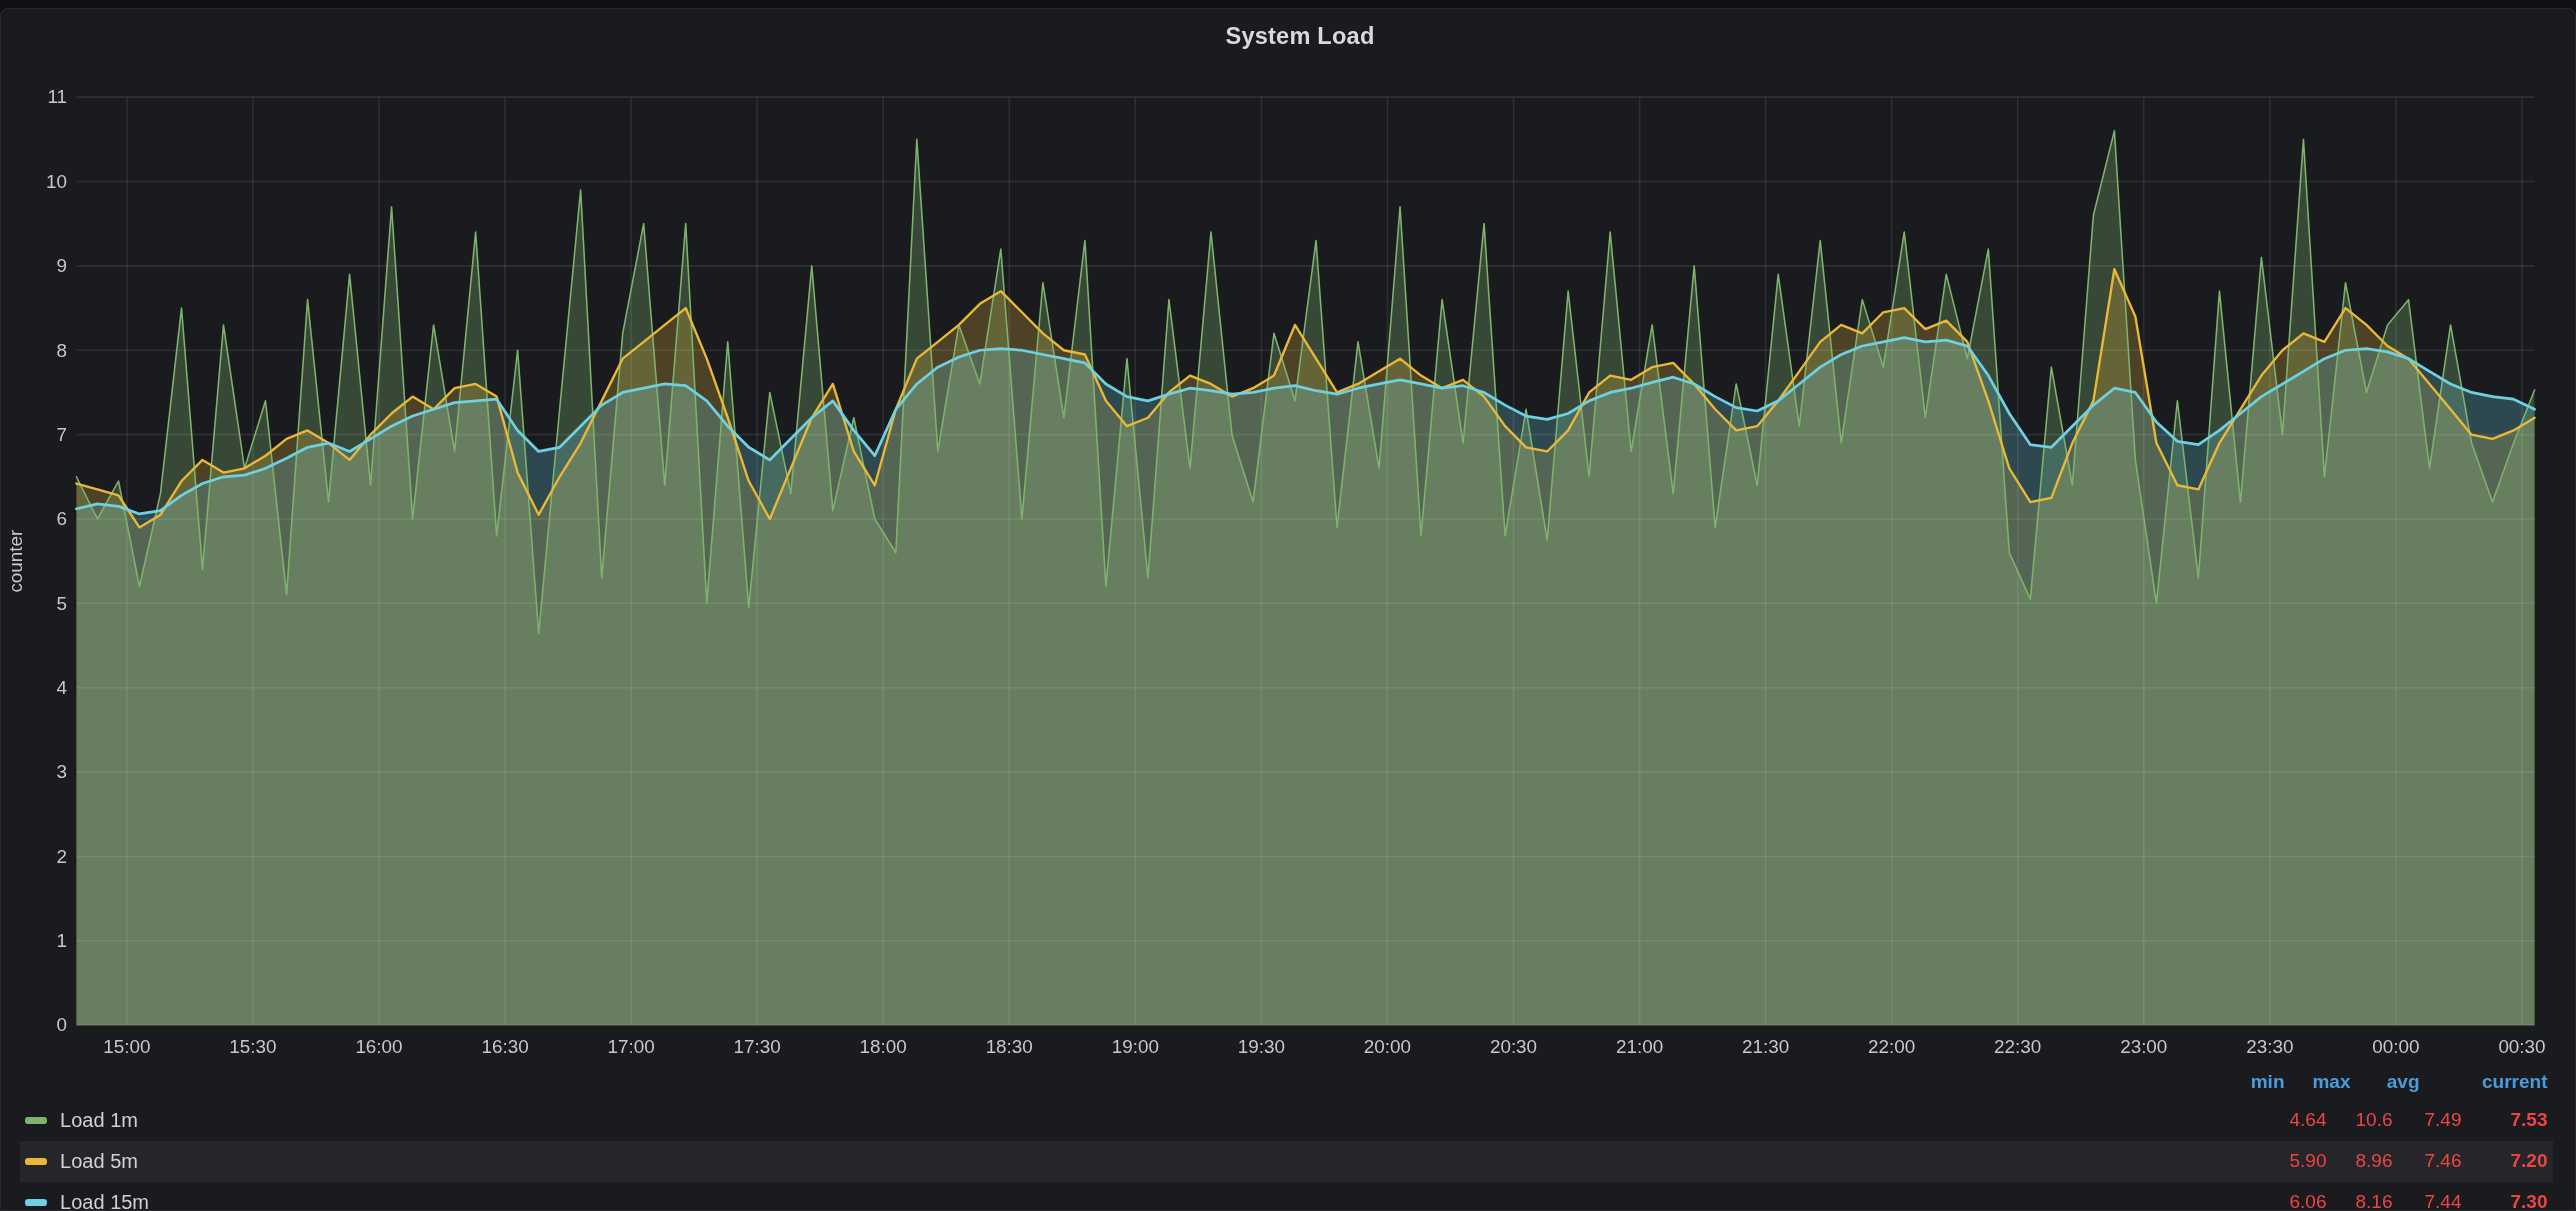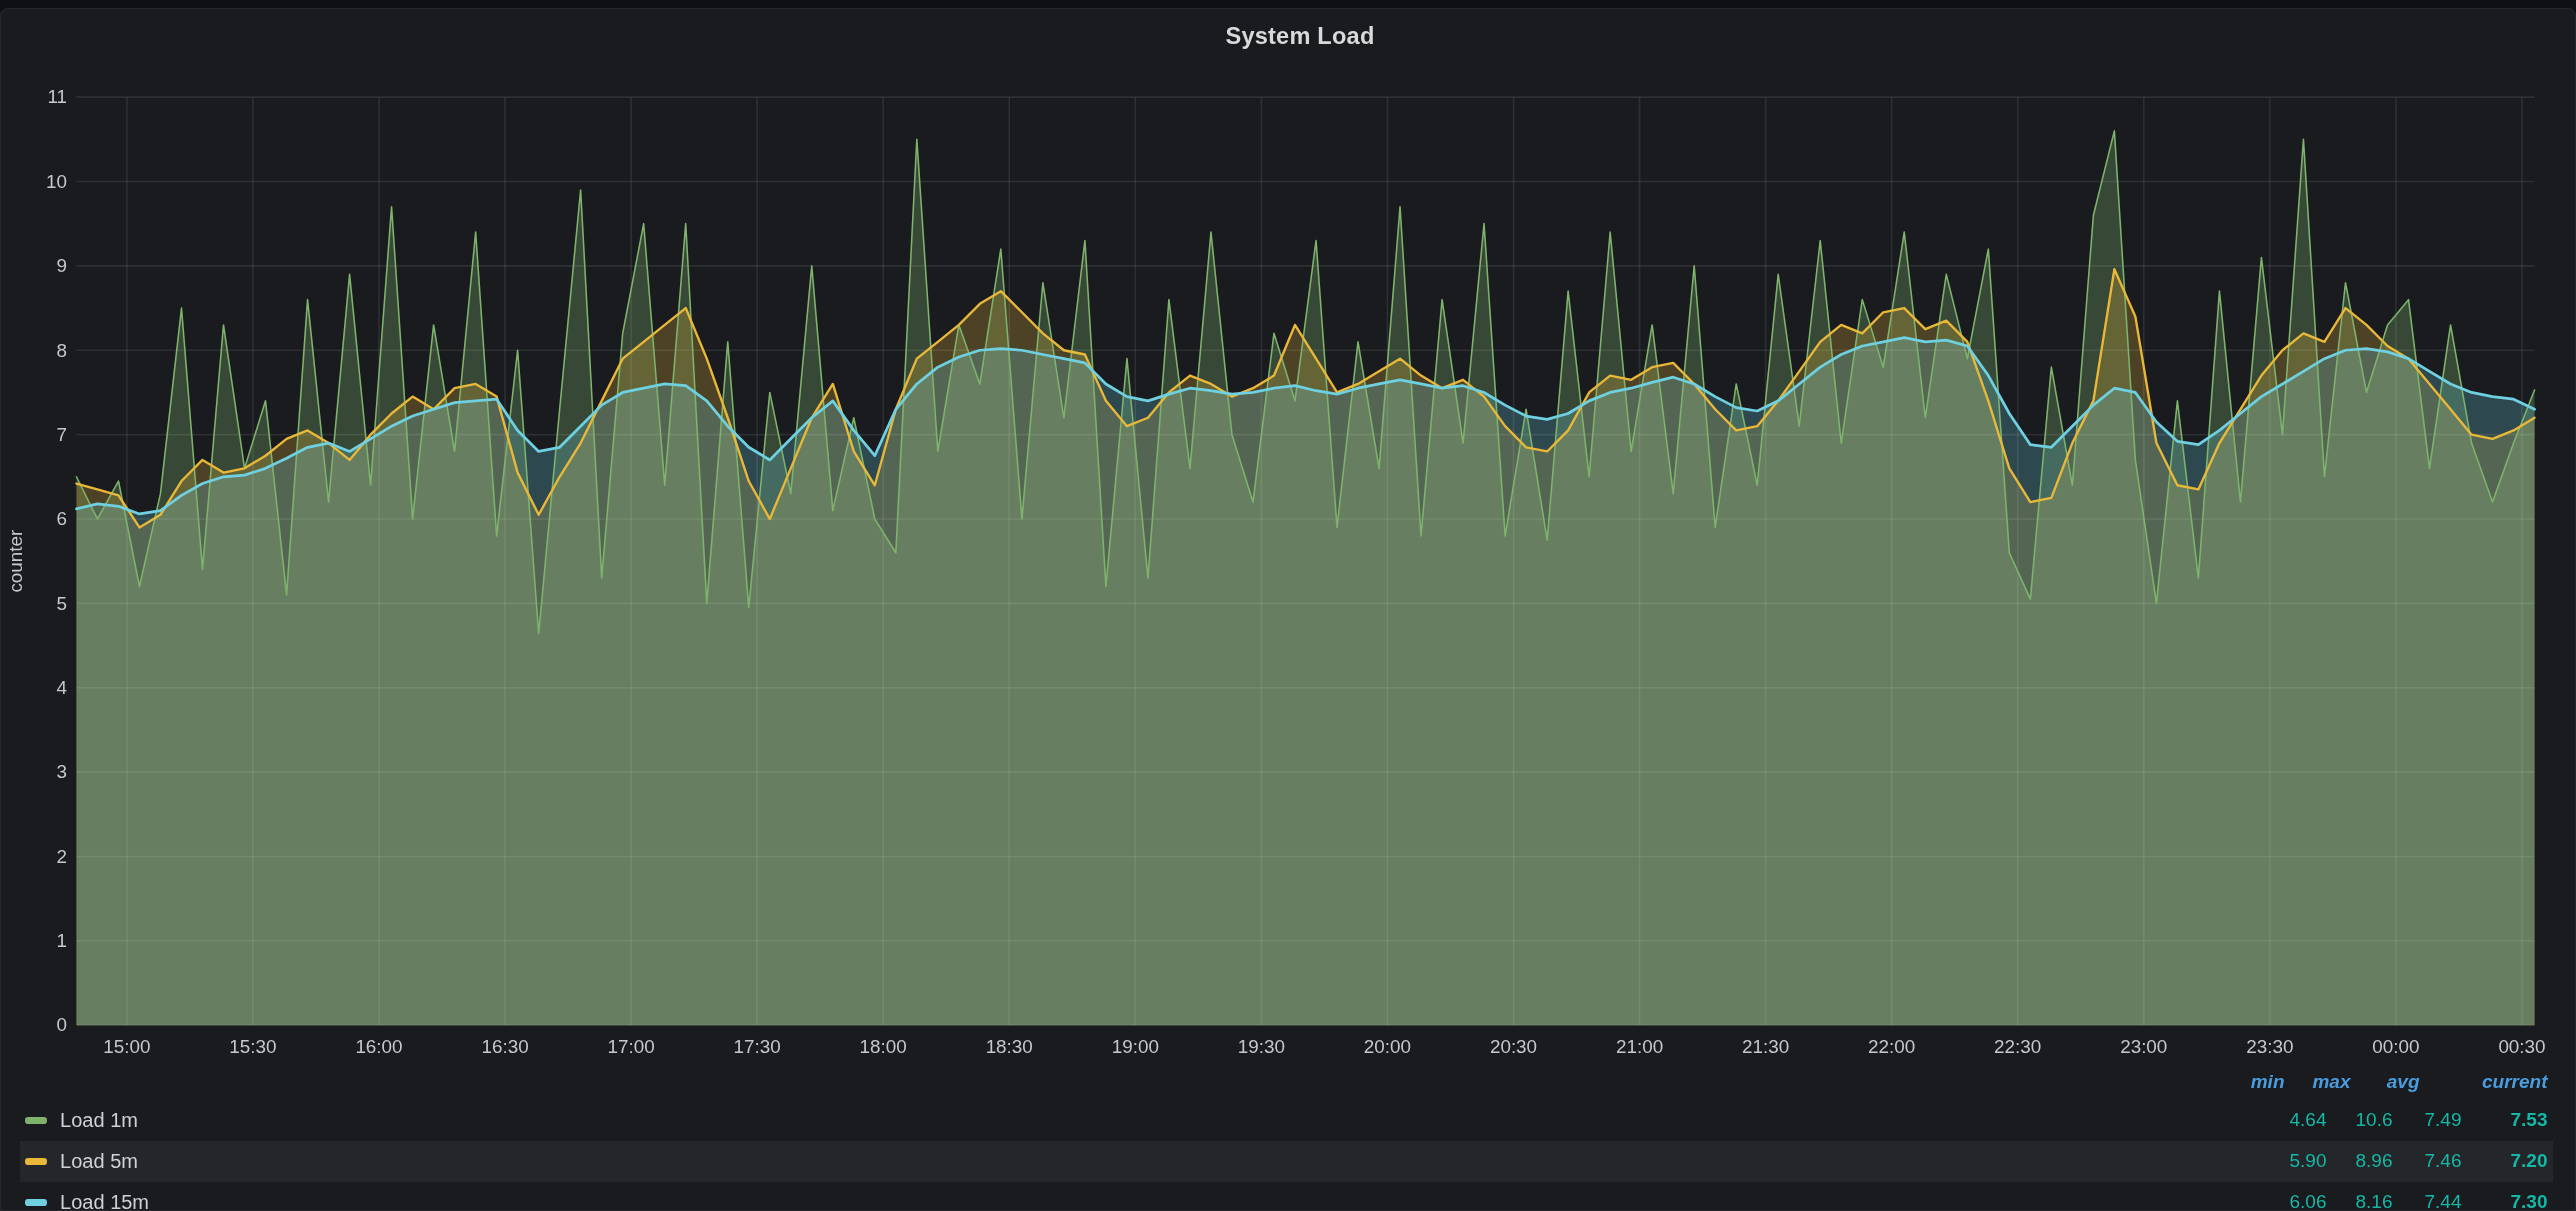--- a/index.html
+++ b/index.html
@@ -69,31 +69,30 @@
   }
   .legend-swatch {
     width: 22px;
     height: 7px;
     border-radius: 3.1px;
     flex: 0 0 auto;
   }
   .legend-label { color: #d0d1d6; font-size: 20px; }
   .legend-cell {
     text-align: right;
-    color: #14b8a6;
+    color: #ef4444;
     flex: 0 0 auto;
   }
   .legend-cell.c0 { width: 66px; }
   .legend-cell.c1 { width: 66px; }
   .legend-cell.c2 { width: 69px; }
   .legend-cell.c3 { width: 86px; font-weight: bold; }
   .legend-row.header .legend-cell {
     font-weight: 700;
     cursor: pointer;
-    font-style: italic;
   }
   #plot-overlay { cursor: crosshair; }
 </style>
 </head>
 <body>
 
 <div id="panel">
   <div id="panel-title">System Load</div>
   <svg id="chart-svg" viewBox="0 0 3278 1542" xmlns="http://www.w3.org/2000/svg">
     <g id="g-fills">

